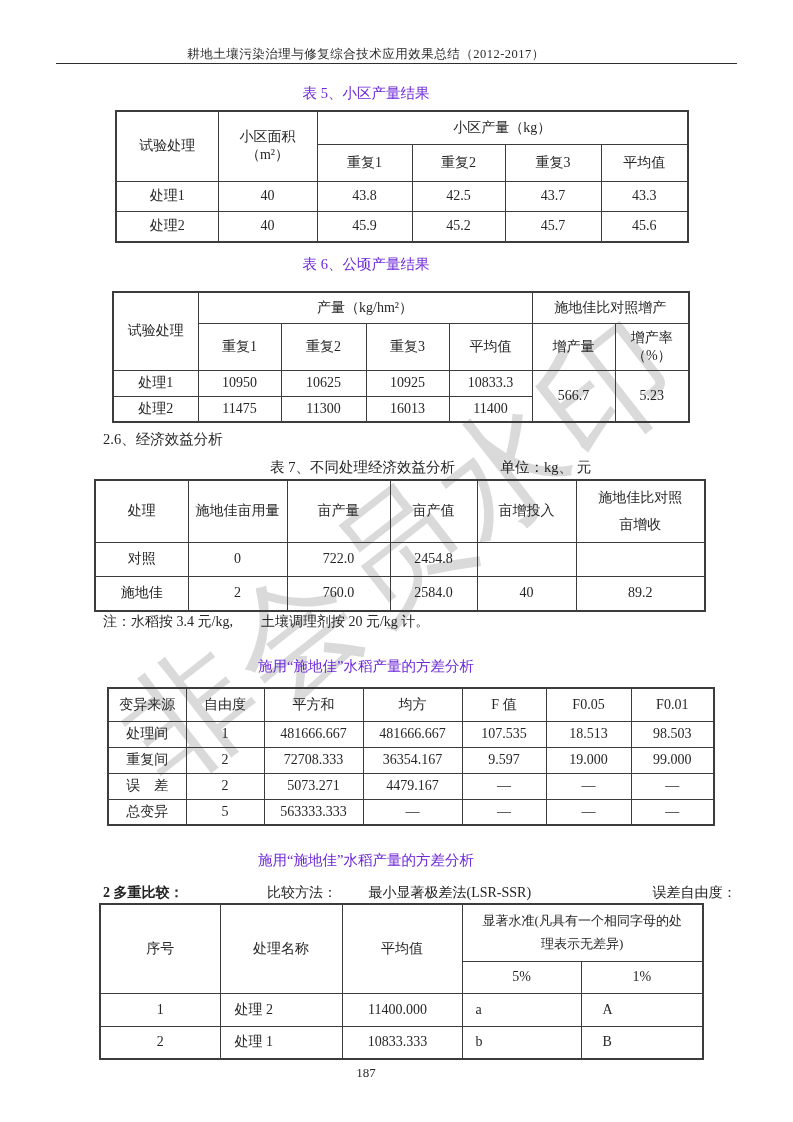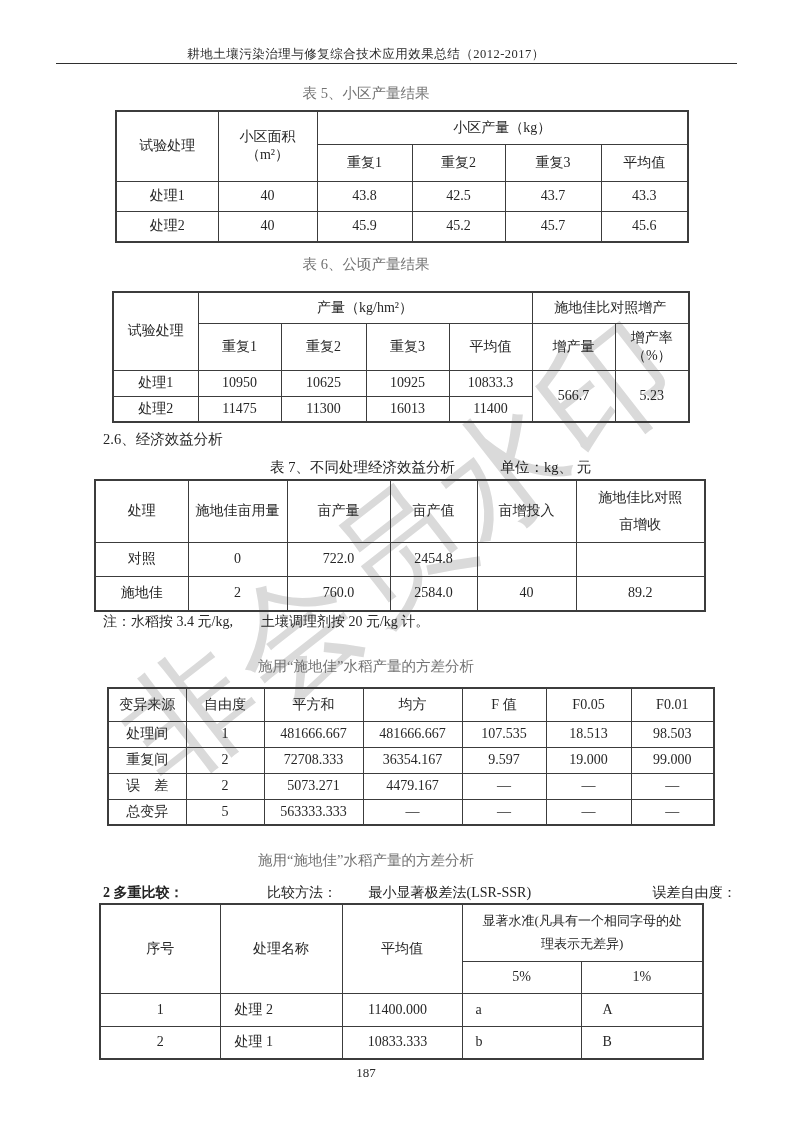--- a/index.html
+++ b/index.html
@@ -4,21 +4,21 @@
 <style>
   html,body{margin:0;padding:0;}
   body{
     width:793px;height:1122px;background:#ffffff;position:relative;overflow:hidden;
     font-family:"Liberation Serif","DejaVu Serif",serif;color:#222222;
   }
   .layer{position:absolute;z-index:2;}
   .center{left:0;width:732px;text-align:center;}
   .doc-header{top:46px;font-size:12.5px;letter-spacing:0.5px;color:#2a2a2a;}
   .header-rule{top:63px;left:56px;width:681px;border-bottom:1.6px solid #2f2f2f;height:0;}
-  .tbl-title{font-size:14.5px;color:#737373;}
+  .tbl-title{font-size:14.5px;color:#6d28d9;}
   .sec-heading{font-size:14.5px;color:#262626;}
   .note-line{font-size:14px;color:#262626;}
   .page-num{top:1065px;font-size:13px;color:#2a2a2a;}
 
   table{border-collapse:collapse;table-layout:fixed;width:100%;height:100%;border:2px solid #3c3c3c;background:transparent;}
   td{border:1px solid #3c3c3c;text-align:center;vertical-align:middle;font-size:14px;padding:0;color:#262626;}
   .pre{white-space:pre-line;text-align:center;}
   .lh2{line-height:1.95;}
   .lh17{line-height:1.75;}
 

